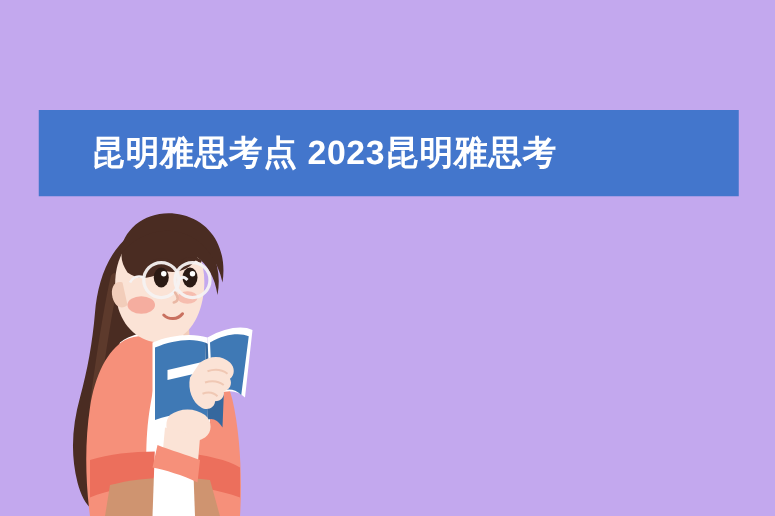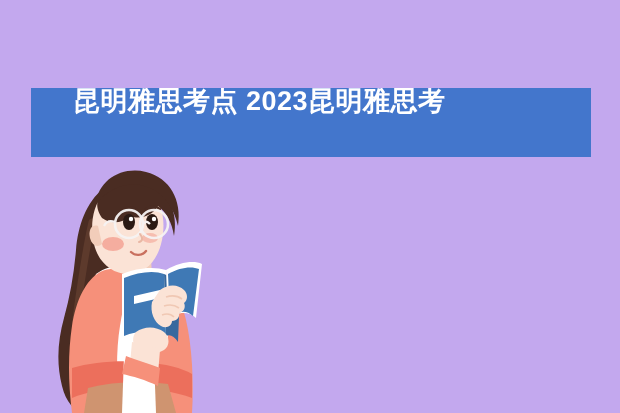--- a/index.html
+++ b/index.html
@@ -36,21 +36,21 @@
   #title-banner {
     position: absolute;
     left: 31px;
     top: 88px;
     width: 560px;
     height: 69px;
     background: #4376cc;
     overflow: hidden;
     white-space: nowrap;
     display: flex;
-    align-items: flex-start;
+    align-items: center;
   }
   #title-text {
     color: #ffffff;
     font-size: 27px;
     font-weight: bold;
     letter-spacing: 0.5px;
     padding-left: 42px;
     line-height: 1;
     white-space: nowrap;
     text-rendering: geometricPrecision;

